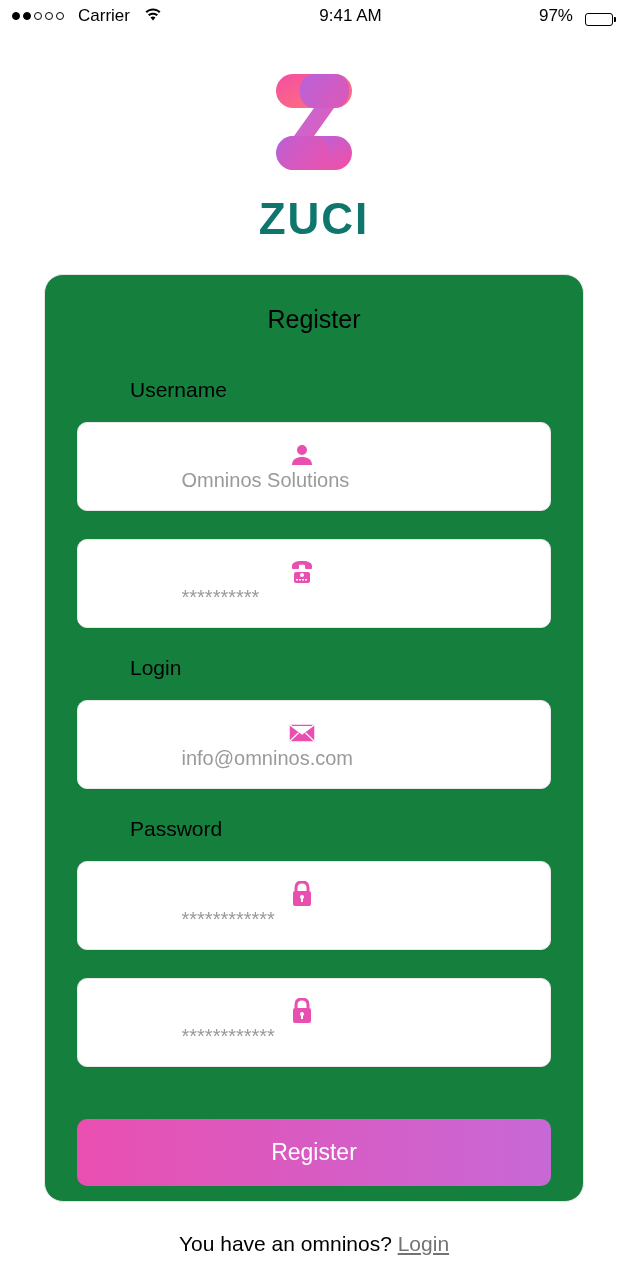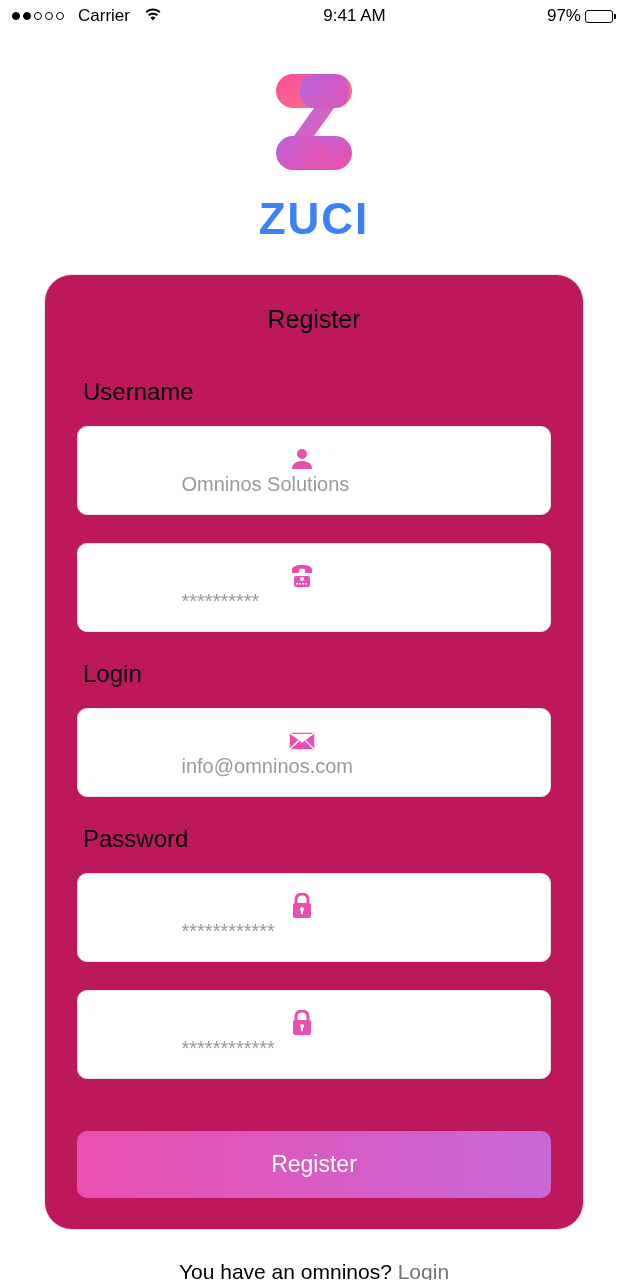--- a/index.html
+++ b/index.html
@@ -36,22 +36,22 @@
       width: 8px;
       height: 8px;
       border-radius: 50%;
       border: 1px solid #000;
     }
     .dot.filled {
       background: #000;
     }
     .status-right {
       display: flex;
-      align-items: center;
-      gap: 4px;
+      align-items: flex-end;
+      gap: 12px;
     }
     .battery {
       display: flex;
       align-items: center;
     }
     .battery-body {
       width: 28px;
       height: 13px;
       border: 1px solid #000;
       border-radius: 3px;
@@ -77,45 +77,46 @@
       margin-bottom: 30px;
     }
     .logo-mark {
       display: inline-block;
       margin-bottom: 8px;
     }
     .logo-text {
       font-size: 44px;
       font-weight: 600;
       letter-spacing: 2px;
-      color: #3b82f6;
+      color: #0f766e;
     }
     .card {
-      background: #be185d;
+      background: #15803d;
       border: 1px solid #e5e5e5;
-      border-radius: 28px;
+      border-radius: 19px;
       margin: 0 44px;
-      padding: 30px 32px 31px;
+      padding: 30px 32px 15px;
     }
     .card-title {
       text-align: center;
       font-size: 25px;
       font-weight: 400;
       color: #000;
       margin-bottom: 44px;
     }
     .field-group {
       margin-bottom: 28px;
     }
     .field-label {
-      font-size: 24px;
+      font-size: 21px;
       color: #000;
       margin-bottom: 20px;
       display: block;
       padding-left: 6px;
+      margin-left: 47px;
     }
     .input-wrap {
       display: flex;
       align-items: center;
       border: 1px solid #e8e8e8;
       border-radius: 10px;
       padding: 18px 20px;
       background: #fff;
       box-shadow: 0 1px 2px rgba(0,0,0,0.04);
       flex-direction: column;

